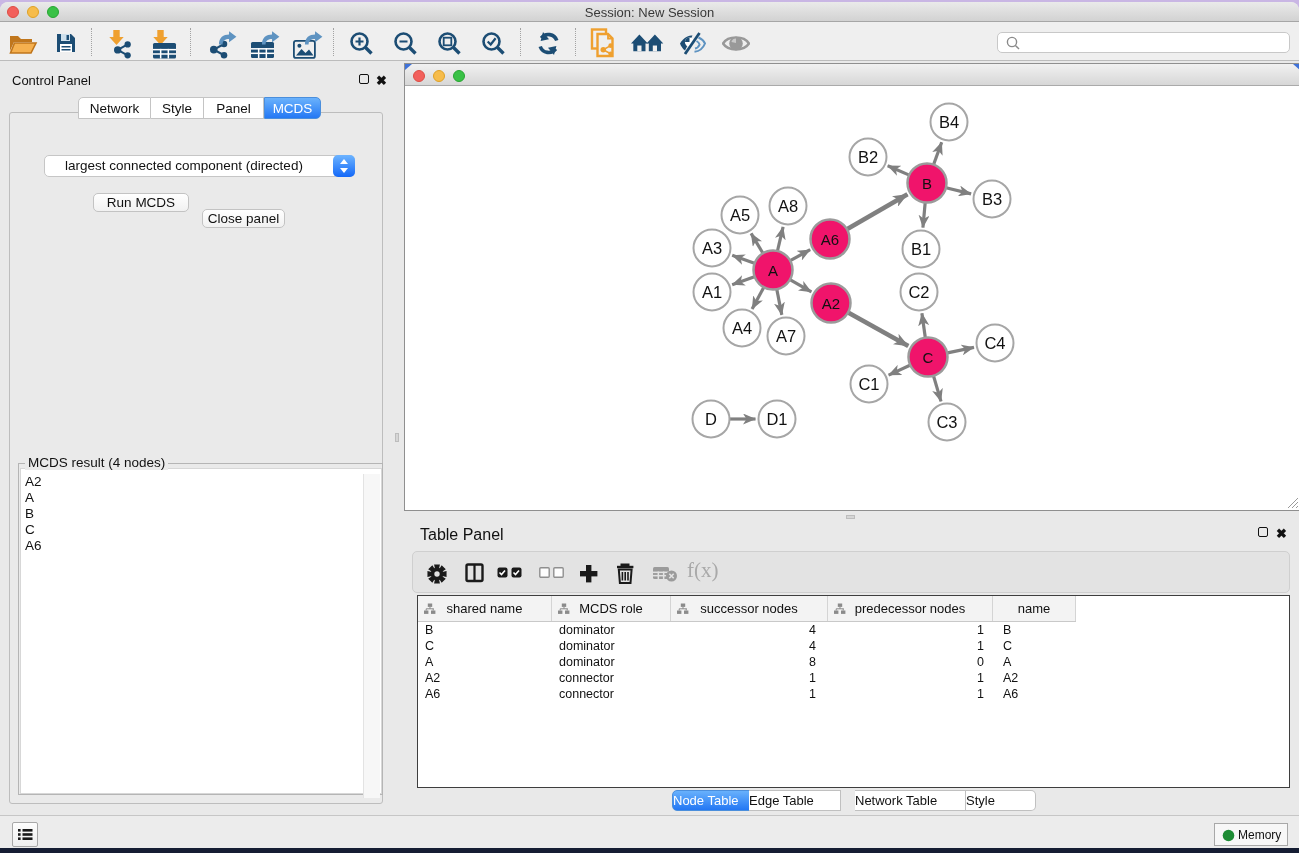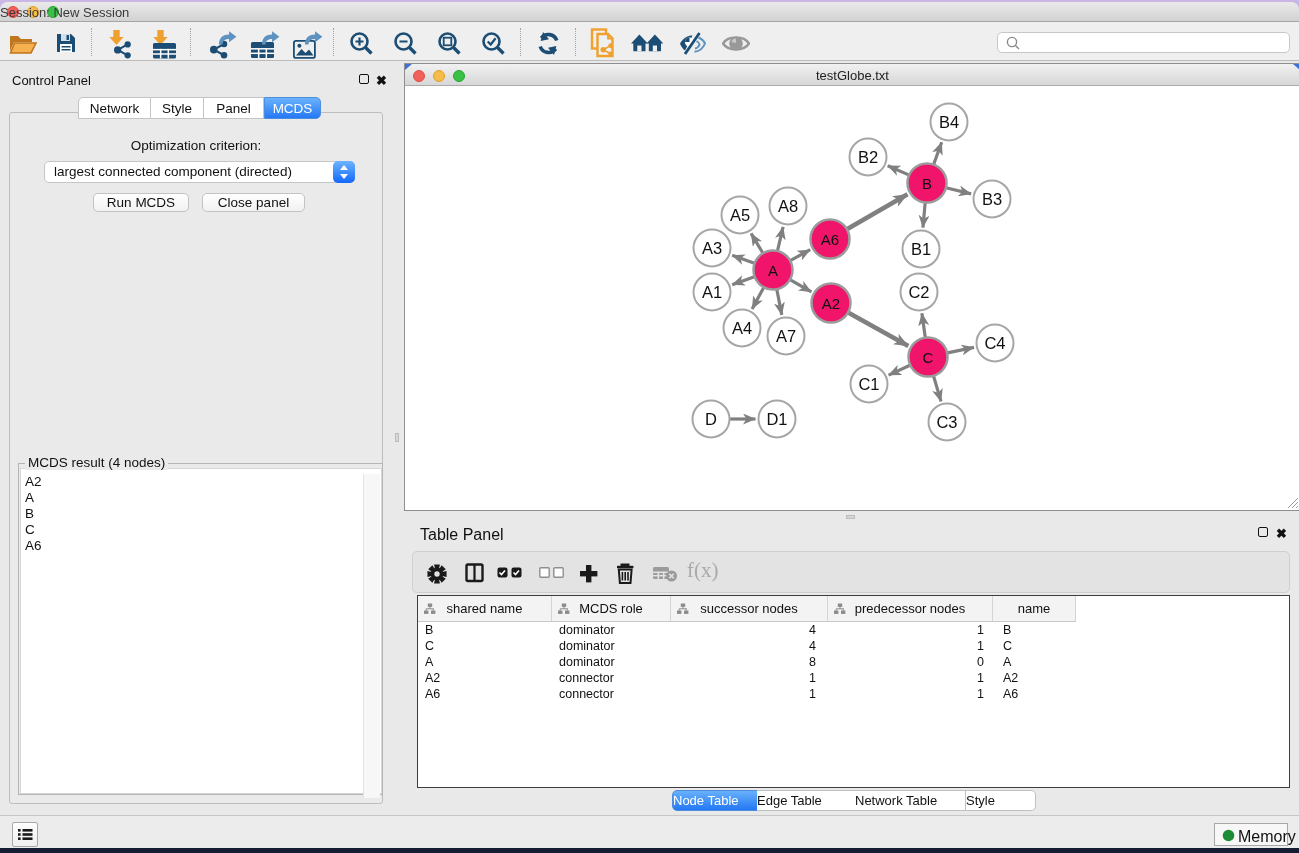--- a/index.html
+++ b/index.html
@@ -2,35 +2,35 @@
 <html><head><meta charset="utf-8"><style>
 *{margin:0;padding:0;box-sizing:border-box}
 html,body{width:1299px;height:853px;overflow:hidden;background:#1a2238;font-family:"Liberation Sans",sans-serif;-webkit-font-smoothing:antialiased}
 #desk{position:absolute;left:0;top:0;width:1299px;height:853px;background:linear-gradient(#c9b6e4 0,#c9b6e4 14px,#1a2238 14px,#151d33 100%)}
 #win{position:absolute;left:0;top:2px;width:1299px;height:846px;background:#e9e9e9;border-radius:8px 8px 0 0;overflow:hidden}
 #tbar{position:absolute;left:0;top:0;width:1299px;height:20px;background:linear-gradient(#eaeaea,#d2d2d2);border-bottom:1px solid #a6a6a6;border-radius:8px 8px 0 0}
 .tl{position:absolute;top:4px;width:12px;height:12px;border-radius:50%}
 #tbar .t1{left:7px;background:#f2605c;border:1px solid #dd4d44}
 #tbar .t2{left:27px;background:#f6bc4b;border:1px solid #dfa125}
 #tbar .t3{left:47px;background:#39c146;border:1px solid #27a532}
-#tbar .tt{position:absolute;left:0;right:0;top:3px;font-size:13px;color:#393939}
+#tbar .tt{position:absolute;left:0;right:0;top:3px;text-align:center;font-size:13px;color:#393939}
 #tool{position:absolute;left:0;top:20px;width:1299px;height:39px;background:#efefef;border-bottom:1px solid #bcbcbc}
 .sep{position:absolute;top:6px;height:28px;width:0;border-left:1px dotted #a3a3a3}
 #search{position:absolute;left:997px;top:10px;width:293px;height:21px;background:#fff;border:1px solid #c8c8c8;border-radius:5px}
 
 #cp{position:absolute;left:0;top:62px;width:391px;height:753px}
 #cp .title{position:absolute;left:12px;top:9px;font-size:13px;color:#111}
 .sqico{position:absolute;width:10px;height:10px;border:1.5px solid #111;border-radius:2px}
 .xico{position:absolute;font-size:13px;color:#111;font-weight:bold;line-height:13px}
 .tabrow{position:absolute;z-index:3}
 .tab{position:absolute;top:0;height:22px;background:#fff;border:1px solid #c4c4c4;font-size:13.5px;color:#111;text-align:center;line-height:21px}
 .tab.sel{background:linear-gradient(#6ab2fc,#2478f4);color:#fff;border-color:#4a8edc}
 #cpbox{position:absolute;left:9px;top:48px;width:374px;height:692px;border:1px solid #bdbdbd;border-radius:3px;background:#eaeaea;z-index:2}
 #optlab{position:absolute;left:0;width:100%;top:25px;text-align:center;font-size:13.5px;color:#111}
-#combo{position:absolute;left:34px;top:48px;width:311px;height:22px;background:#fff;border:1px solid #c6c6c6;border-radius:5px;font-size:13.5px;line-height:20px;color:#111;padding-left:9px}
+#combo{position:absolute;left:34px;top:42px;width:311px;height:22px;background:#fff;border:1px solid #c6c6c6;border-radius:5px;font-size:13.5px;line-height:20px;color:#111;padding-left:20px}
 #combo .step{position:absolute;right:-1px;top:-1px;width:22px;height:22px;border-radius:5px;background:linear-gradient(#6db4ff,#1368f8);color:#fff}
 .btn{position:absolute;height:19px;background:linear-gradient(#ffffff,#f1f1f1);border:1px solid #c3c3c3;border-radius:5px;font-size:13.5px;color:#111;text-align:center;line-height:17px}
 #grp{position:absolute;left:8px;top:350px;width:365px;height:332px;border:1px solid #b5b5b5}
 #grp .glab{position:absolute;left:6px;top:-9px;background:#eaeaea;padding:0 3px;font-size:13.5px;color:#111}
 #grp .list{position:absolute;left:1px;top:4px;width:362px;height:326px;background:#fff;border:1px solid #d7d7d7;font-size:13.5px;color:#111;line-height:16px;padding:5px 0 0 4px}
 #grp .sb{position:absolute;right:1px;top:5px;width:17px;height:324px;background:#f7f7f7;border-left:1px solid #e3e3e3}
 
 #nw{position:absolute;left:404px;top:61px;width:897px;height:448px;background:#fff;border:1px solid #8f8f8f}
 #nw .bar{position:absolute;left:0;top:0;width:100%;height:22px;background:linear-gradient(#f1f1f1,#d7d7d7);border-bottom:1px solid #aaa}
 #nw .t1{top:6px;left:8px;background:#f2605c;border:1px solid #dd4d44}
@@ -42,21 +42,21 @@
 #tp{position:absolute;left:392px;top:517px;width:907px;height:296px}
 #tp .title{position:absolute;left:28px;top:7px;font-size:16px;color:#111}
 #tptool{position:absolute;left:20px;top:32px;width:878px;height:42px;background:#e3e3e3;border:1px solid #cfcfcf;border-radius:5px}
 #tbl{position:absolute;left:25px;top:76px;width:873px;height:193px;background:#fff;border:1.5px solid #3e3e3e}
 .hd{position:absolute;top:0;height:25px;background:#f3f3f3;border-right:1px solid #d4d4d4;font-size:13px;color:#111;text-align:center;line-height:25px}
 #tbl .hline{position:absolute;left:0;top:25px;width:658px;height:0;border-top:1px solid #c9c9c9}
 .cell{position:absolute;font-size:12.5px;color:#111;height:16px;line-height:16px}
 .tabb{position:absolute;top:0;height:21px;background:#fff;border:1px solid #c0c0c0;font-size:13px;color:#111;line-height:20px}
 .tabb.sel{background:linear-gradient(#68b1fc,#2377f4);color:#fff;border-color:#4a8edc}
 #sbar{position:absolute;left:0;top:813px;width:1299px;height:33px;border-top:1px solid #c6c6c6;background:#ececec}
-#mem{position:absolute;right:11px;top:7px;width:74px;height:23px;background:#f7f7f7;border:1px solid #a8a8a8;font-size:16px;color:#111}
+#mem{position:absolute;right:11px;top:7px;width:74px;height:23px;background:#f7f7f7;border:1px solid #a8a8a8;font-size:12px;color:#111}
 #lbtn{position:absolute;left:12px;top:6px;width:26px;height:25px;background:linear-gradient(#fdfdfd,#efefef);border:1px solid #a8a8a8;border-radius:2px}
 svg{position:absolute}
 </style></head><body>
 <div id="desk">
 <div id="win">
 <div id="tbar">
         <div class="tl t1"></div>
         <div class="tl t2"></div>
         <div class="tl t3"></div>
         <div class="tt">Session: New Session</div>
@@ -220,44 +220,42 @@
  <div class="title">Control Panel</div>
  <div class="sqico" style="left:359px;top:10px"></div>
  <div class="xico" style="left:376px;top:10px">✖</div>
  <div class="tabrow" style="left:0;top:33px">
   <div class="tab" style="left:78px;width:73px;border-radius:5px 0 0 0">Network</div>
   <div class="tab" style="left:151px;width:53px;border-left:none">Style</div>
   <div class="tab" style="left:204px;width:60px;border-left:none">Panel</div>
   <div class="tab sel" style="left:264px;width:57px;border-radius:0 5px 5px 0">MCDS</div>
  </div>
  <div id="cpbox">
-  <div id="optlab">Optimization criterion:</div>
   <div id="combo">largest connected component (directed)
     <div class="step">
               <svg width="22" height="22">
                 <path d="M11,4 L15,9 L7,9 Z" fill="#fff"></path>
                 <path d="M11,18 L15,13 L7,13 Z" fill="#fff"></path>
               </svg>
             </div>
   </div>
   <div class="btn" style="left:83px;top:80px;width:96px">Run MCDS</div>
-  <div class="btn" style="left:192px;top:80px;width:103px">Close panel</div>
+  <div class="btn" style="left:192px;top:96px;width:83px">Close panel</div>
   <div id="grp">
    <div class="list">A2<br>A<br>B<br>C<br>A6<div class="sb"></div></div>
    <div class="glab">MCDS result (4 nodes)</div>
   </div>
  </div>
 </div>
 
 <div id="nw">
  <div class="bar">
           <div class="tl t1"></div>
           <div class="tl t2"></div>
           <div class="tl t3"></div>
-          <div class="tt">testGlobe.txt</div>
         </div>
  <svg width="7" height="6" style="left:0;top:0">
           <path d="M0,0 L7,0 L0,6 Z" fill="#3f72d9"></path>
         </svg>
  <svg width="7" height="6" style="right:0;top:0">
           <path d="M0,0 L7,0 L7,6 Z" fill="#3f72d9"></path>
         </svg>
  <div class="cont">
 <svg width="897" height="424" style="position:absolute;left:0;top:0">
             <defs>
@@ -486,21 +484,21 @@
           <div class="cell" style="left:410px;top:74px;width:156px;text-align:right">1</div>
           <div class="cell" style="left:585px;top:74px">A2</div>
           <div class="cell" style="left:7px;top:90px">A6</div>
           <div class="cell" style="left:141px;top:90px">connector</div>
           <div class="cell" style="left:253px;top:90px;width:145px;text-align:right">1</div>
           <div class="cell" style="left:410px;top:90px;width:156px;text-align:right">1</div>
           <div class="cell" style="left:585px;top:90px">A6</div>
  </div>
  <div class="tabrow" style="left:0;top:271px">
   <div class="tabb sel" style="left:280px;width:91px;border-radius:5px 0 0 5px">Node Table</div>
-  <div class="tabb" style="left:365px;width:100px;border-left:none">Edge Table</div>
+  <div class="tabb" style="left:357px;width:92px;border-left:none">Edge Table</div>
   <div class="tabb" style="left:463px;width:111px;border-left:none">Network Table</div>
   <div class="tabb" style="left:574px;width:70px;border-radius:0 5px 5px 0;border-left:none">Style</div>
  </div>
 </div>
 
 <div id="sbar">
  <div id="lbtn">
           <svg width="24" height="23" style="left:0;top:0">
             <g fill="#1a1a1a">
               <rect x="5" y="6" width="2.6" height="2.6"></rect>

